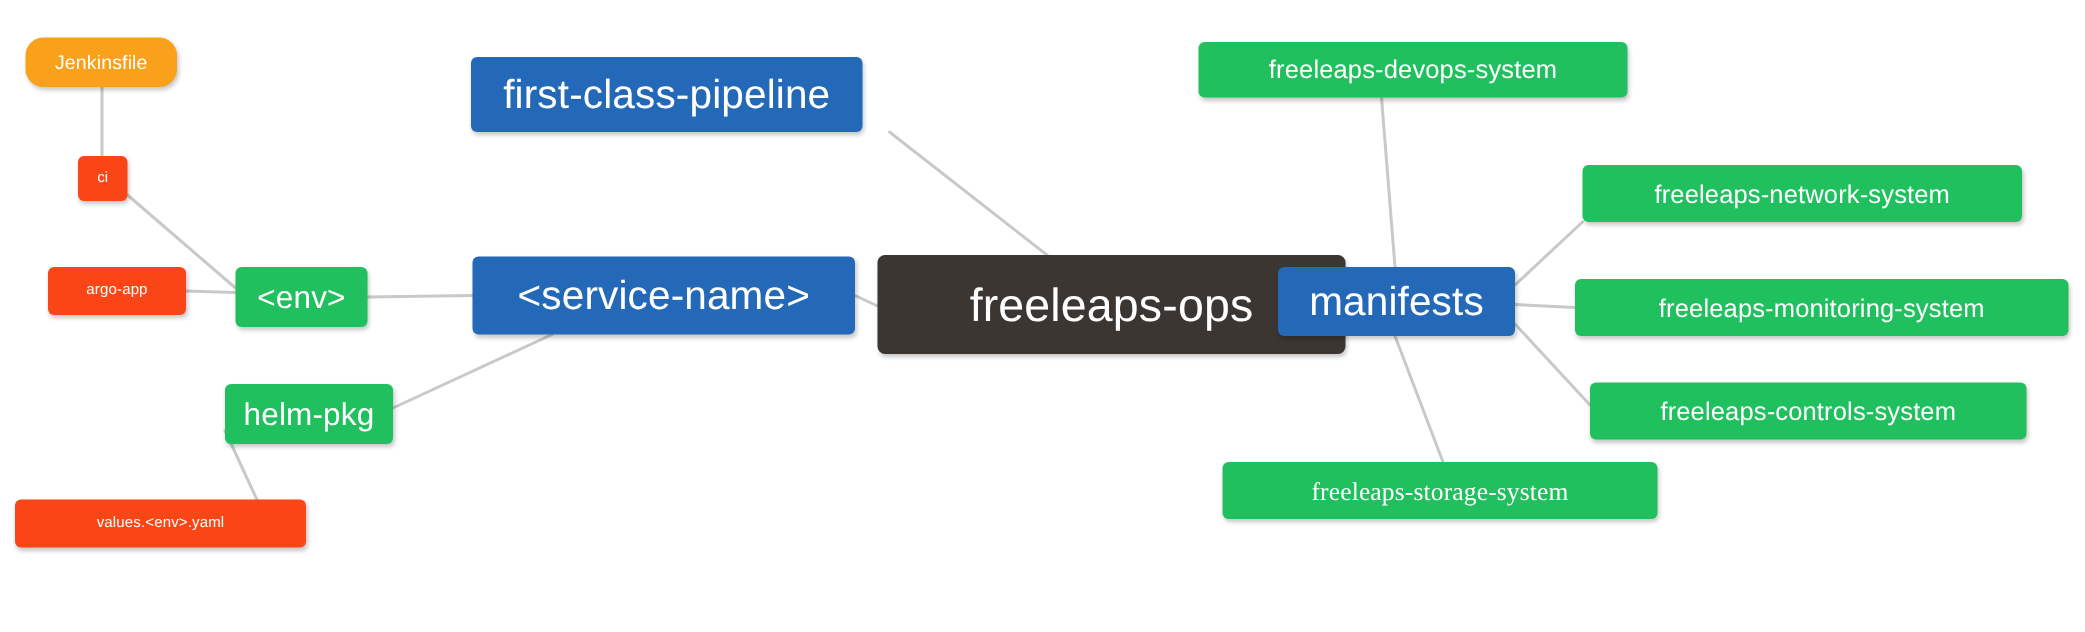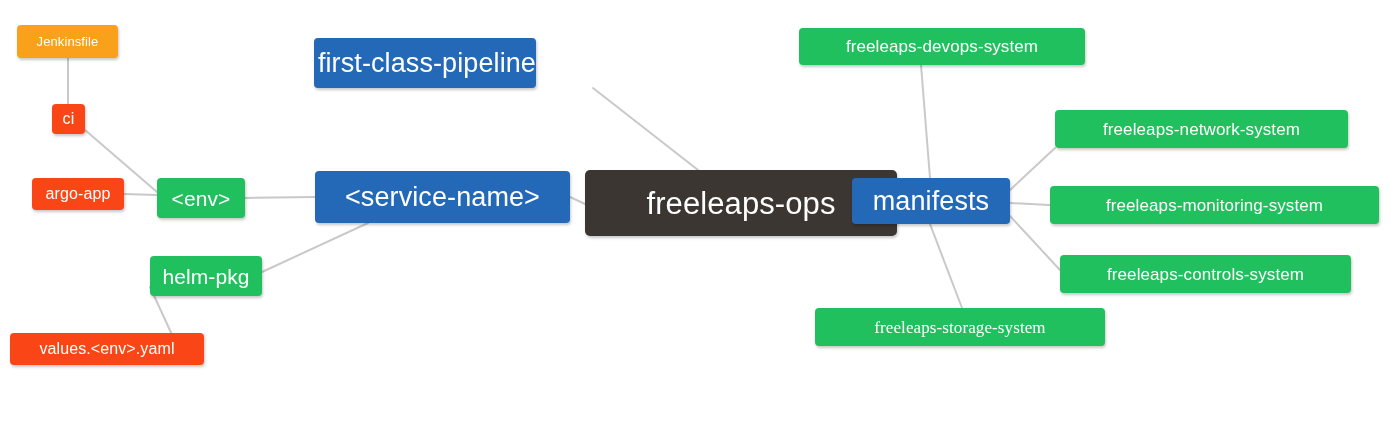--- a/index.html
+++ b/index.html
@@ -46,22 +46,22 @@
   }
   .node-blue   { background: #2469b8; }
   .node-green  { background: #21c05e; }
   .node-red    { background: #fa4616; }
   .node-orange { background: #f9a11b; }
 
   .sz-xl  { font-size: 31px; }
   .sz-lg  { font-size: 27px; }
   .sz-md  { font-size: 21px; }
   .sz-sm  { font-size: 17px; justify-content: center; }
-  .sz-xs  { font-size: 16px; }
-  .sz-xxs { font-size: 13px; }
+  .sz-xs  { font-size: 10px; }
+  .sz-xxs { font-size: 13px; border-radius: 12px; }
 </style>
 </head>
 <body>
 
 <div id="mindmap">
   <svg id="edge-layer" viewBox="0 0 1390 421" xmlns="http://www.w3.org/2000/svg">
       <path d="M 585 204 L 570 197" stroke="#c9c9c9" stroke-width="2" fill="none" stroke-linecap="round"></path>
       <path d="M 593 88 L 698 170" stroke="#c9c9c9" stroke-width="2" fill="none" stroke-linecap="round"></path>
       <path d="M 845 203 L 852 201" stroke="#c9c9c9" stroke-width="2" fill="none" stroke-linecap="round"></path>
       <path d="M 315 197 L 245 198" stroke="#c9c9c9" stroke-width="2" fill="none" stroke-linecap="round"></path>
@@ -76,21 +76,21 @@
       <path d="M 1010 216 L 1060 270" stroke="#c9c9c9" stroke-width="2" fill="none" stroke-linecap="round"></path>
       <path d="M 930 224 L 962 308" stroke="#c9c9c9" stroke-width="2" fill="none" stroke-linecap="round"></path>
     </svg>
   <div id="node-layer">
       <div class="node node-root sz-xl" style="left: 585px; top: 170px; width: 312px; height: 66px;">
         <span>freeleaps-ops</span>
       </div>
       <div class="node node-blue sz-lg" style="left: 315px; top: 171px; width: 255px; height: 52px;">
         <span>&lt;service-name&gt;</span>
       </div>
-      <div class="node node-blue sz-lg" style="left: 314px; top: 38px; width: 222px; height: 50px; justify-content: flex-end;">
+      <div class="node node-blue sz-lg" style="left: 314px; top: 38px; width: 261px; height: 50px;">
         <span>first-class-pipeline</span>
       </div>
       <div class="node node-blue sz-lg" style="left: 852px; top: 178px; width: 158px; height: 46px;">
         <span>manifests</span>
       </div>
       <div class="node node-green sz-md" style="left: 157px; top: 178px; width: 88px; height: 40px; align-items: center;">
         <span>&lt;env&gt;</span>
       </div>
       <div class="node node-green sz-md" style="left: 150px; top: 256px; width: 112px; height: 40px; text-align: center;">
         <span>helm-pkg</span>

